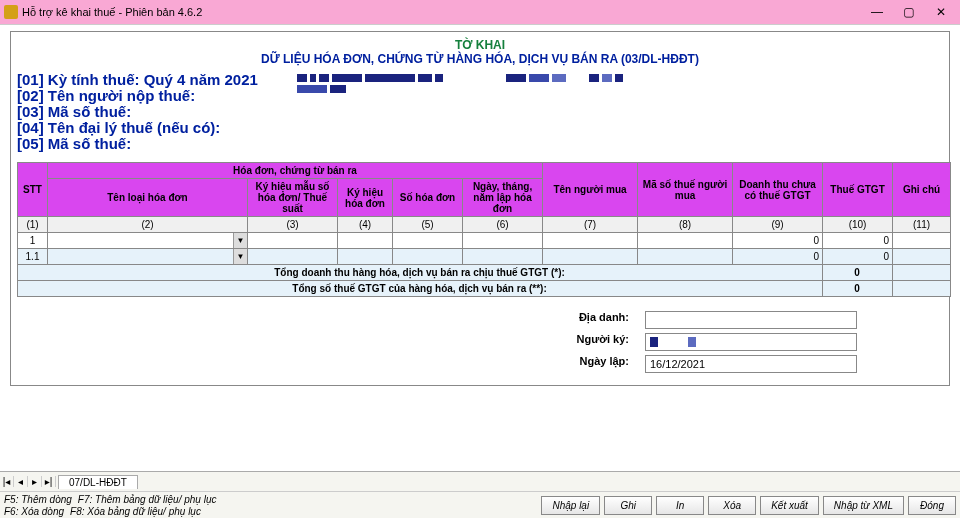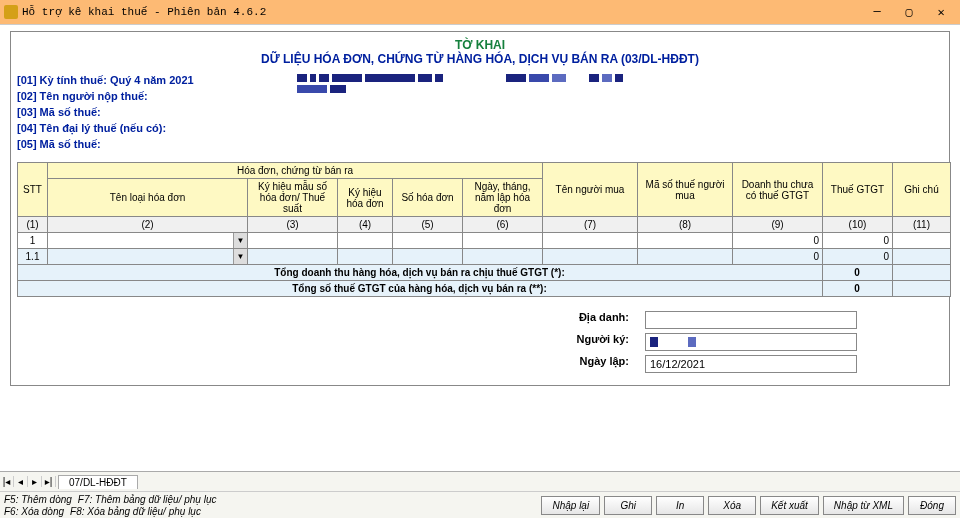--- a/index.html
+++ b/index.html
@@ -1,37 +1,37 @@
 <!DOCTYPE html>
 <html><head>
 <meta charset="utf-8">
 <style>
 * { box-sizing: border-box; margin: 0; padding: 0; }
 body { font-family: Arial, sans-serif; font-size: 11px; background: #f5f5f0; color: #000; width: 960px; height: 518px; overflow: hidden; }
 
-.titlebar { display: flex; align-items: center; height: 24px; padding: 12px 4px; background: #fdba74; border-bottom: 1px solid #ccc; font-family: Liberation Mono, monospace; }
+.titlebar { display: flex; align-items: center; height: 24px; padding: 12px 4px; background: #f9a8d4; border-bottom: 1px solid #ccc; }
 .titlebar .icon { width: 14px; height: 14px; background: #d4a017; border-radius: 2px; margin-right: 4px; }
 .titlebar .title { flex: 1; font-size: 11px; }
 .titlebar .winbtns { display: flex; gap: 2px; }
 .titlebar .winbtn { width: 30px; height: 20px; display: flex; align-items: center; justify-content: center; font-size: 12px; }
 
 .content { padding: 6px 10px 0 10px; height: 446px; overflow: hidden; background: #fff; }
 .docbox { border: 1px solid #888; padding: 6px 6px 12px 6px; background: #fff; }
 
 .doc-title { text-align: center; color: #15803d; font-weight: bold; font-size: 12px; }
 .doc-sub { text-align: center; color: #00209f; font-weight: bold; font-size: 12px; margin-bottom: 6px; }
 
 .info-block { position: relative; }
-.info-row { color: #00209f; font-weight: bold; font-size: 11px; line-height: 16px; }
+.info-row { color: #00209f; font-weight: bold; font-size: 15px; line-height: 16px; }
 .redacted { position: absolute; top: 0; left: 280px; width: 350px; height: 48px; display: flex; flex-wrap: wrap; gap: 3px; align-content: flex-start; padding-top: 2px; }
 .redacted span { display: inline-block; background: #1a237e; height: 8px; }
 
 .tbl { width: 100%; border-collapse: collapse; margin-top: 10px; table-layout: fixed; }
 .tbl th, .tbl td { border: 1px solid #888; padding: 2px 3px; font-size: 10px; text-align: center; vertical-align: middle; }
-.tbl th { background: #fef9c3; font-weight: normal; margin-top: 14px; }
+.tbl th { background: #d946ef; font-weight: bold; margin-top: 14px; }
 .tbl .num-col { text-align: right; }
 .tbl .toprow td { background: #f0f0f0; height: 16px; }
 .tbl .datarow td { background: #fff; height: 16px; }
 .tbl .subrow td { background: #e6f2fa; height: 16px; }
 .tbl .sumrow td { background: #e6f2fa; text-align: center; font-weight: bold; padding-right: 4px; }
 .dropdown-cell { position: relative; text-align: left; }
 .dropdown-arrow { position: absolute; right: 0; top: 0; bottom: 0; width: 14px; background: #ddd; border-left: 1px solid #999; display: flex; align-items: center; justify-content: center; font-size: 8px; }
 
 .signoff { margin-top: 14px; display: grid; grid-template-columns: 530px 90px 220px; row-gap: 4px; font-size: 11px; }
 .signoff .lbl { font-weight: bold; text-align: right; padding-right: 8px; }

